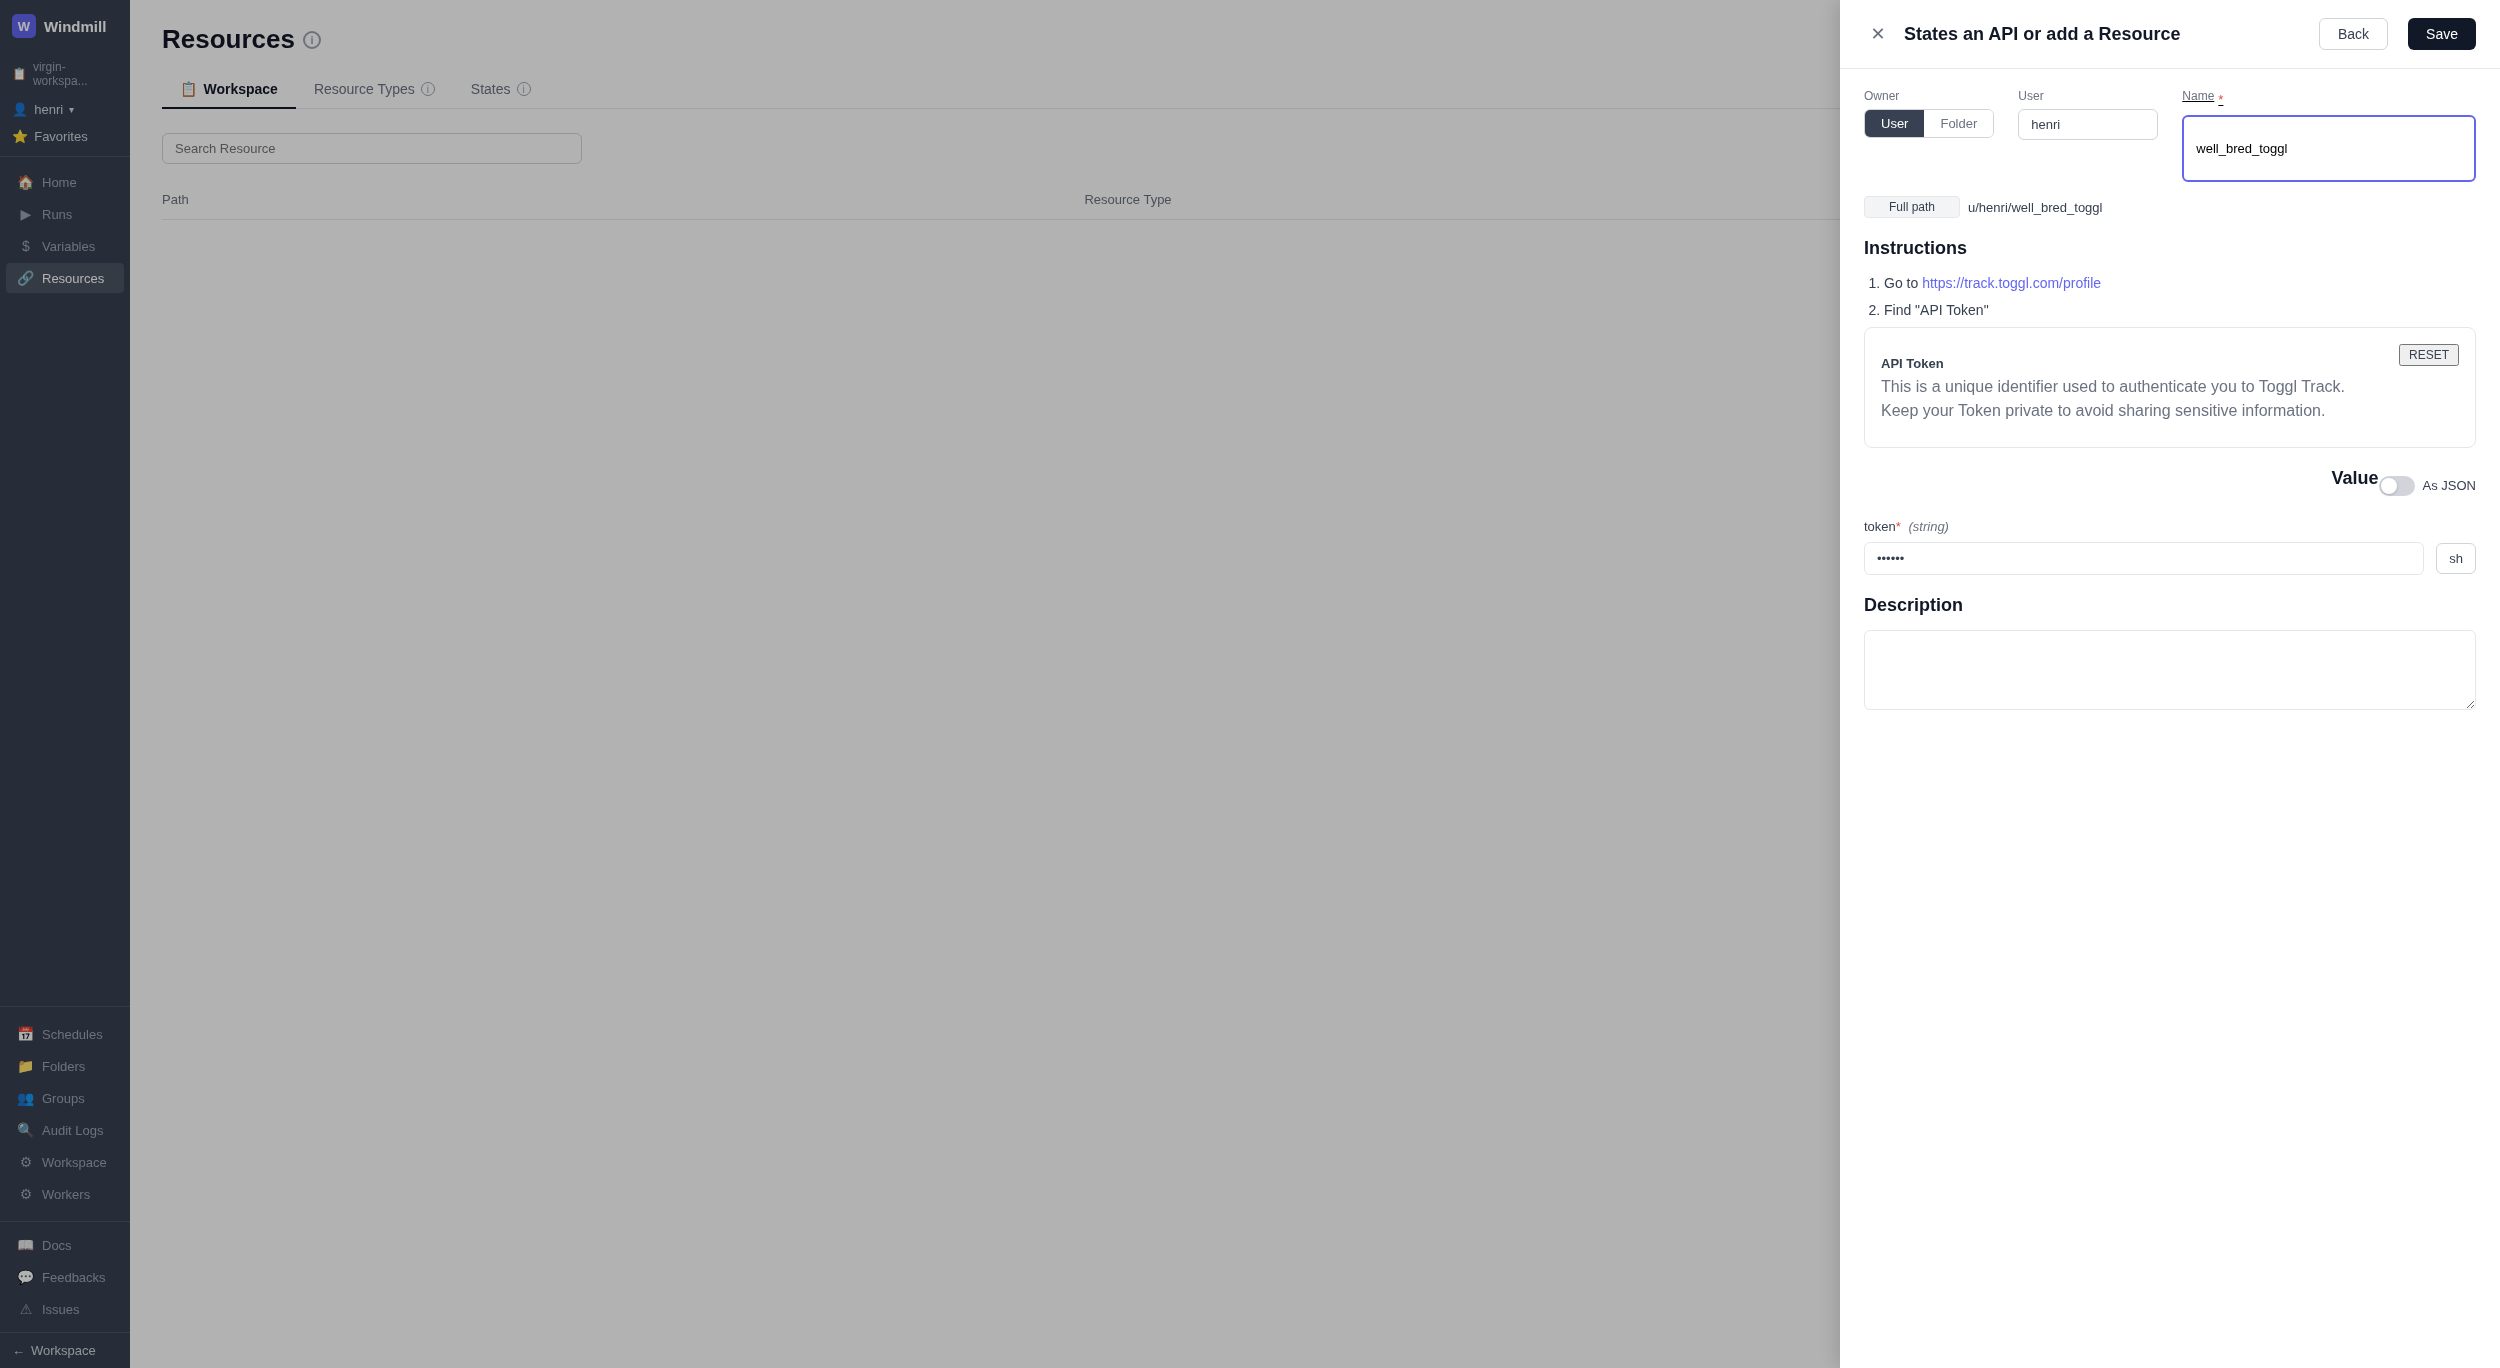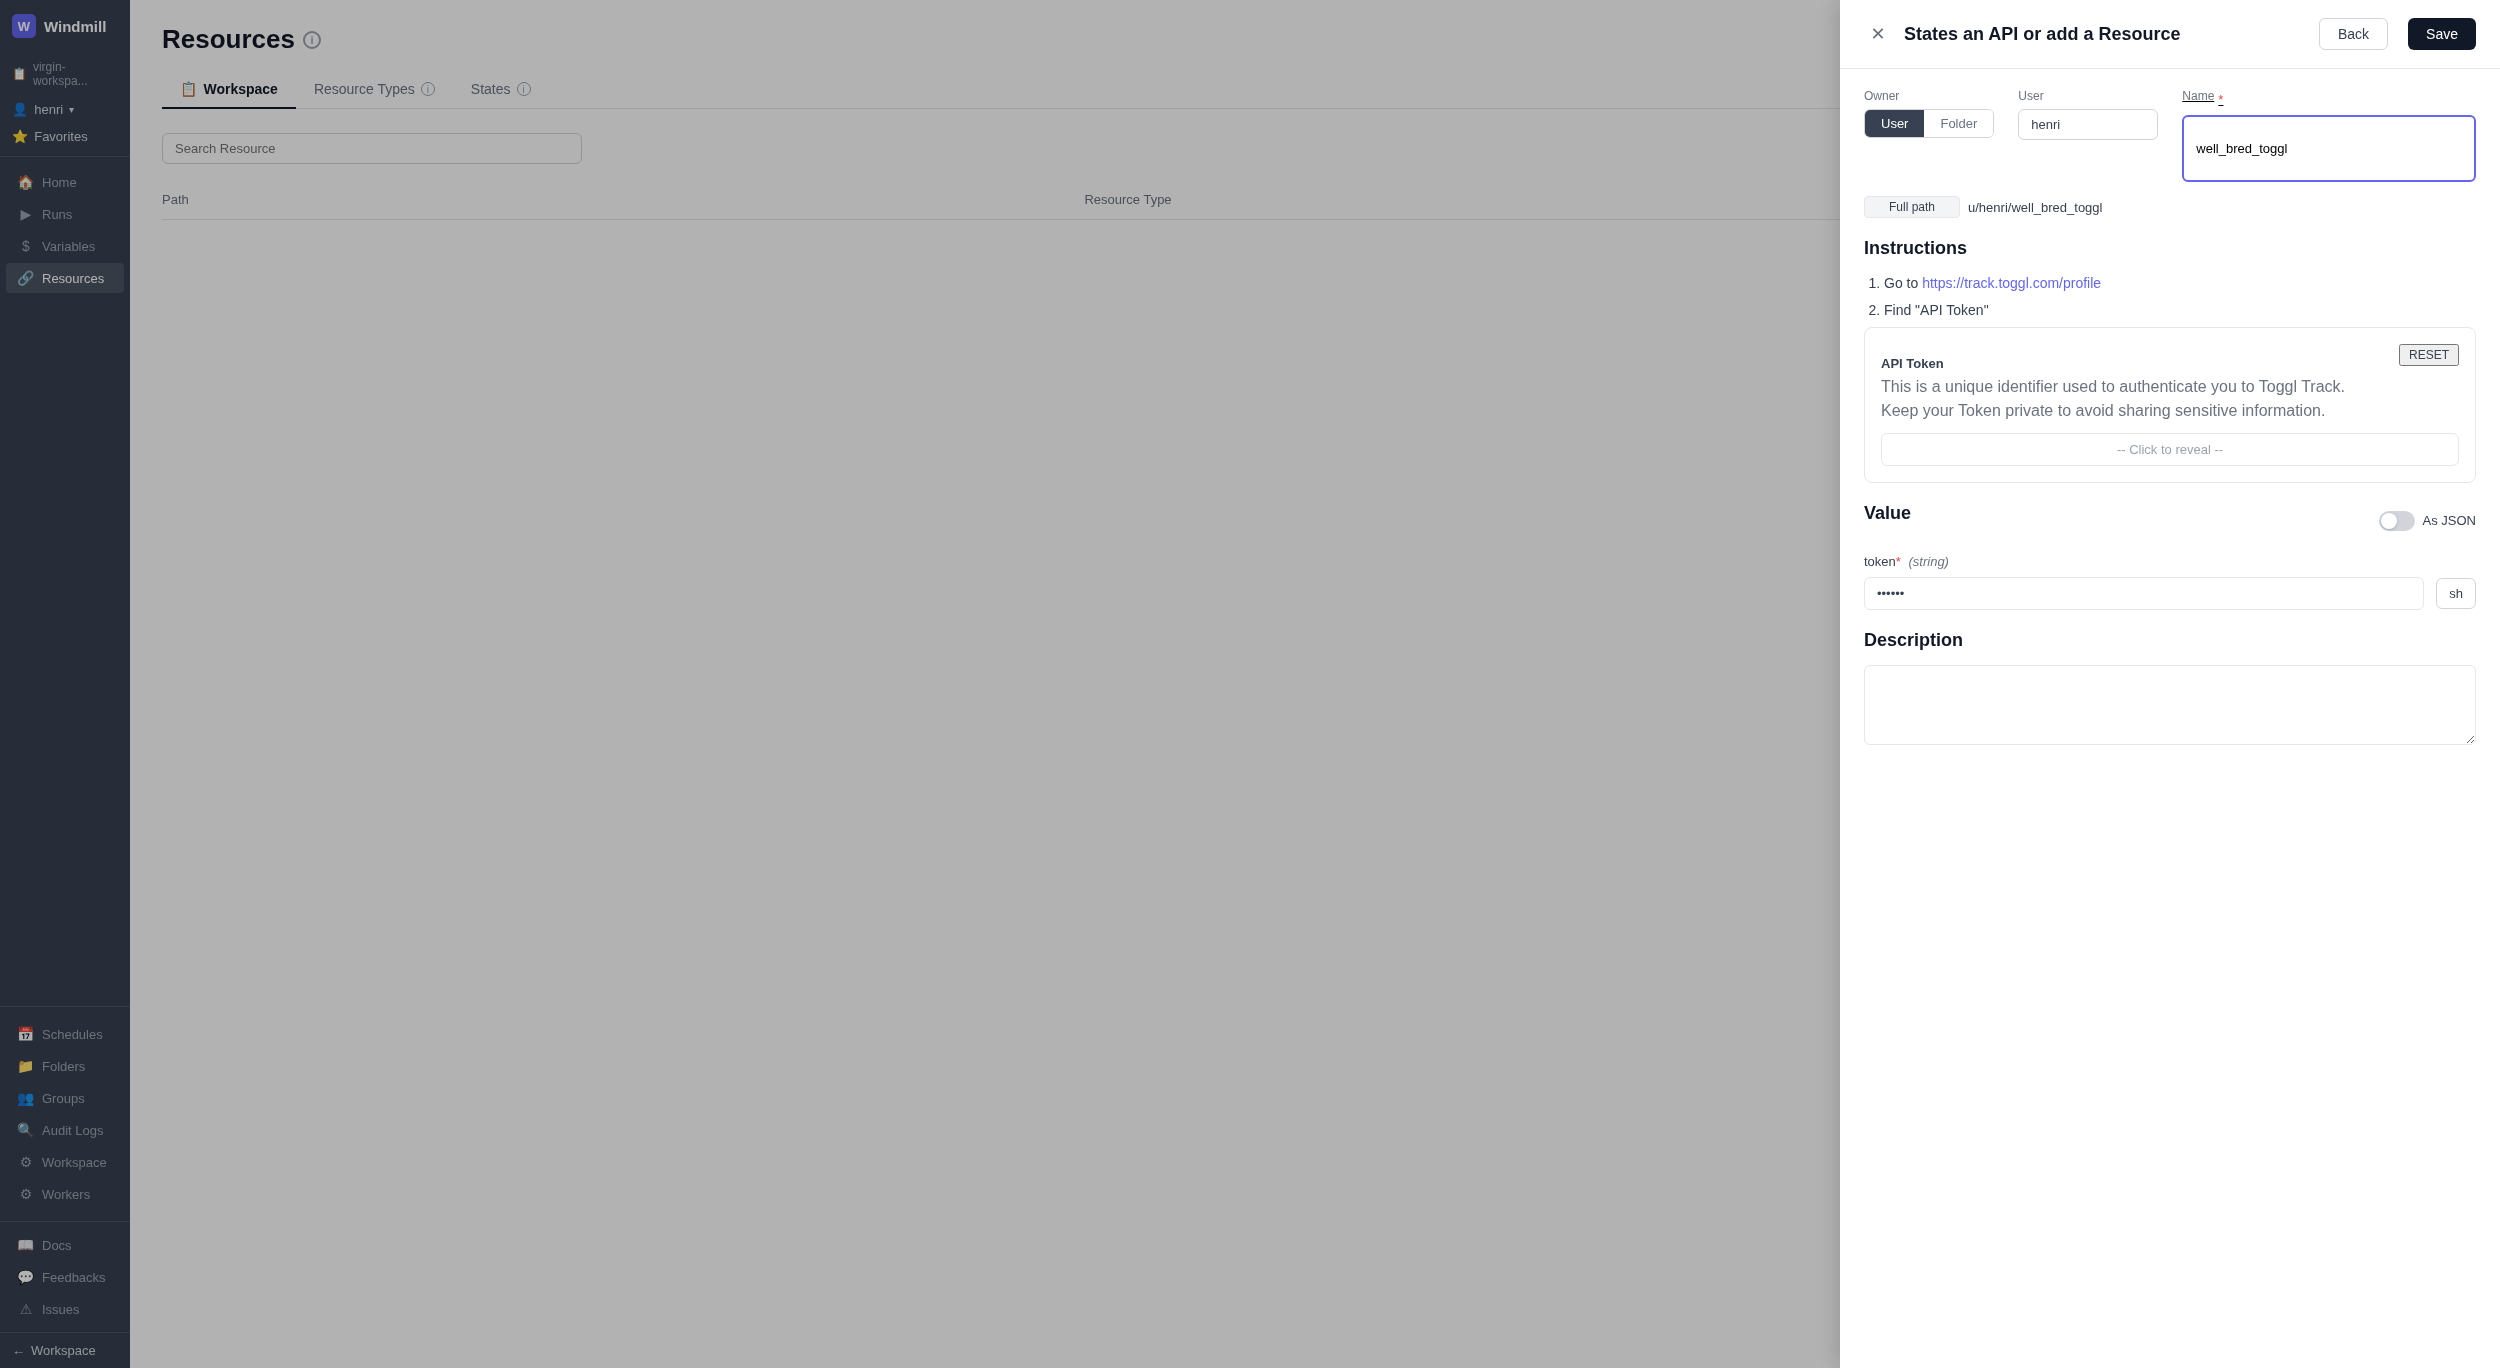--- a/index.html
+++ b/index.html
@@ -135,21 +135,21 @@
     .api-token-title { font-size: 13px; font-weight: 600; color: #374151; margin-bottom: 4px; margin-top: 12px; }
     .api-token-desc { font-size: 16px; color: #6b7280; line-height: 1.5; max-width: 480px; }
     .reset-btn { font-size: 12px; color: #374151; cursor: pointer; font-weight: 500; white-space: nowrap; padding: 2px 8px; }
     .click-reveal-input {
       width: 100%; padding: 8px 12px; border: 1px solid #e5e7eb; border-radius: 6px;
       font-size: 13px; color: #9ca3af; background: #fff; margin-top: 10px; text-align: center;
       cursor: pointer;
     }
 
     .value-section { margin-bottom: 20px; }
-    .value-header { display: flex; justify-content: space-between; align-items: center; margin-bottom: 16px; }
+    .value-header { display: flex; justify-content: flex-end; align-items: center; margin-bottom: 16px; }
     .as-json-row { display: flex; align-items: center; gap: 8px; }
     .as-json-label { font-size: 13px; color: #374151; }
     .toggle-switch {
       width: 36px; height: 20px; background: #d1d5db; border-radius: 10px; position: relative; cursor: pointer;
     }
     .toggle-knob { width: 16px; height: 16px; background: #fff; border-radius: 50%; position: absolute; top: 2px; left: 2px; transition: left 0.2s; box-shadow: 0 1px 3px rgba(0,0,0,0.2); }
 
     .token-field-label { font-size: 13px; color: #374151; margin-bottom: 8px; }
     .token-field-label .type { color: #6b7280; font-style: italic; }
     .token-input-row { display: flex; align-items: center; gap: 12px; }
@@ -353,21 +353,20 @@
     </div>
 
     <div class="api-token-card">
       <div class="api-token-header">
         <div>
           <div class="api-token-title">API Token</div>
           <div class="api-token-desc">This is a unique identifier used to authenticate you to Toggl Track. Keep your Token private to avoid sharing sensitive information.</div>
         </div>
         <button class="reset-btn">RESET</button>
       </div>
-      <div class="click-reveal-input">-- Click to reveal --</div>
     </div>
 
     <div class="value-section">
       <div class="value-header">
         <div class="section-title">Value</div>
         <div class="as-json-row">
           <div class="toggle-switch">
             <div class="toggle-knob"></div>
           </div>
           <span class="as-json-label">As JSON</span>

